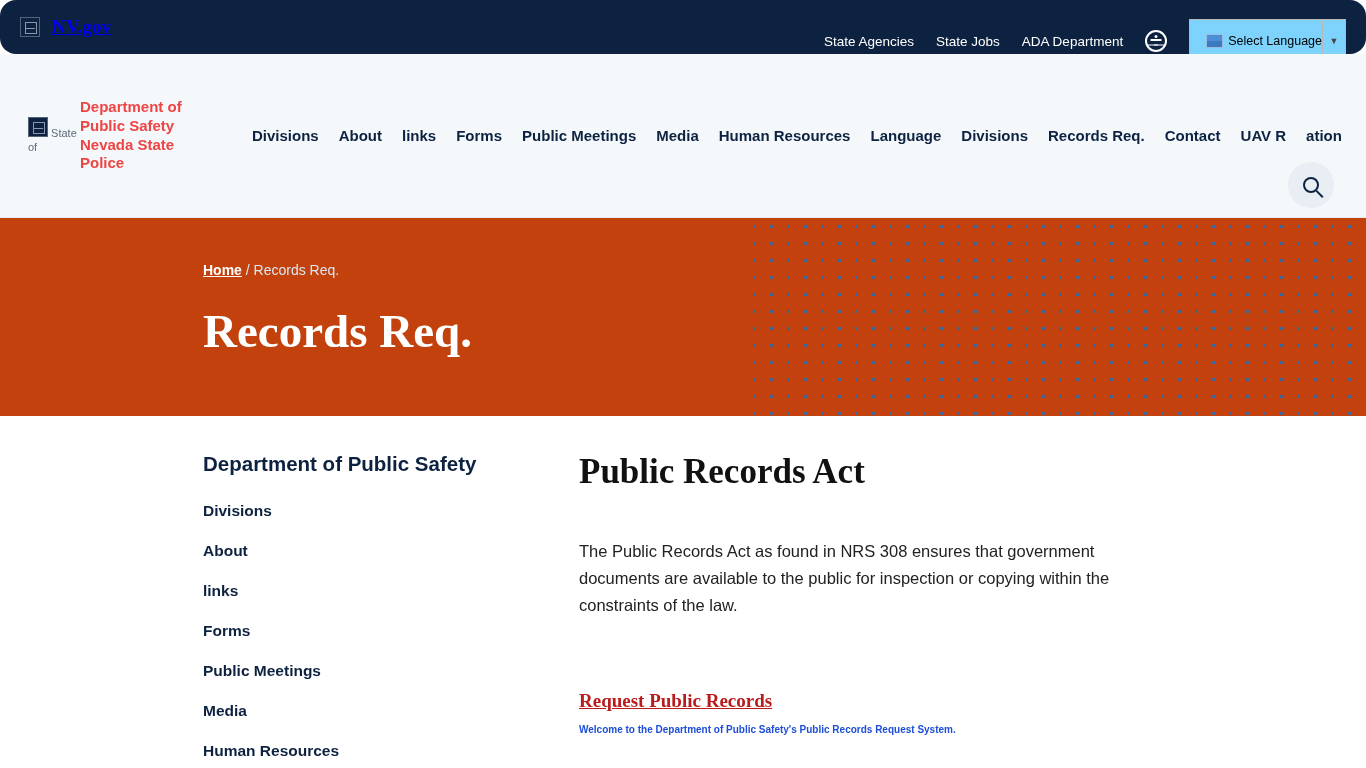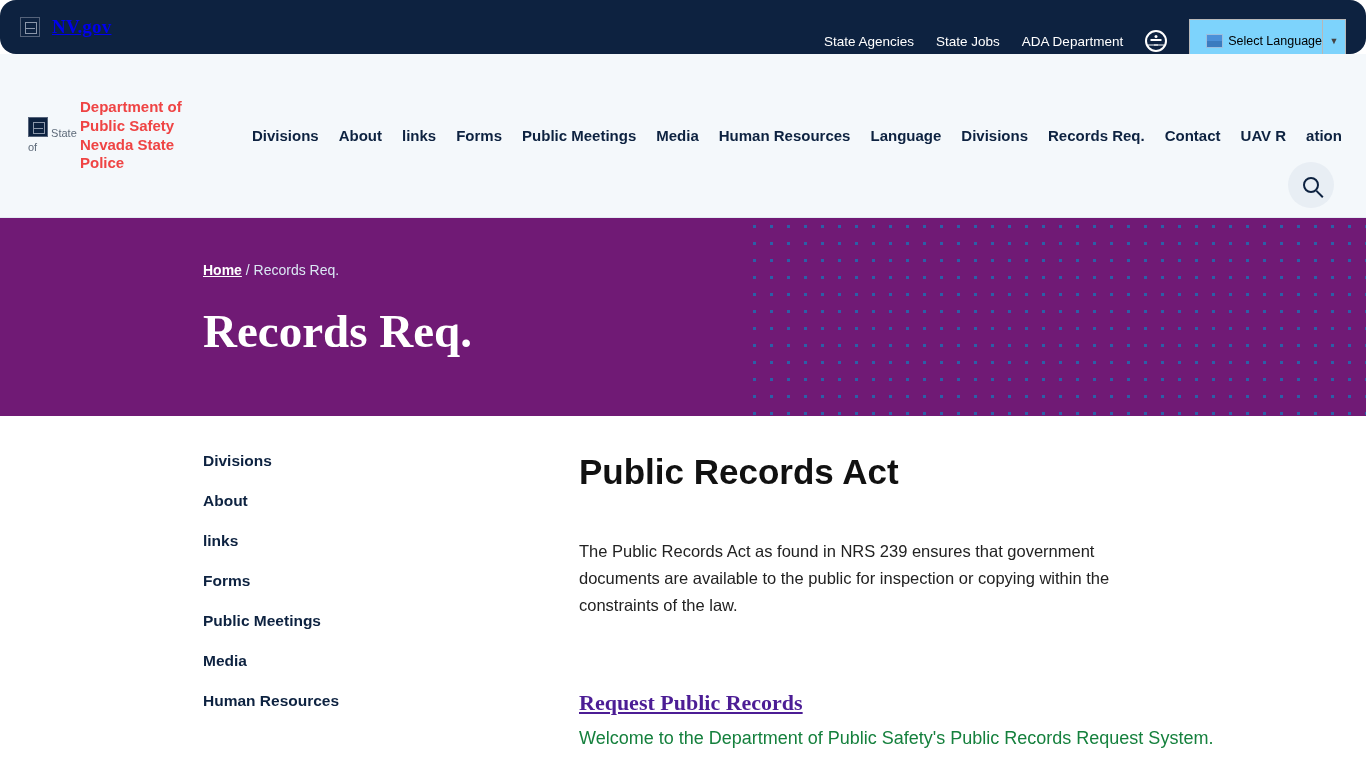--- a/index.html
+++ b/index.html
@@ -189,21 +189,21 @@
     position: absolute;
     right: -7px; bottom: -4px;
     width: 9px; height: 2.4px;
     background: #0d2240;
     transform: rotate(45deg);
   }
 
   
   .hero {
     height: 198px;
-    background: #701a75;
+    background: #c2410c;
     position: relative;
     overflow: hidden;
     padding: 44px 0 0 203px;
   }
   .hero-dots {
     position: absolute;
     right: 0; top: 0;
     width: 620px; height: 198px;
     background-image: radial-gradient(#1f6cb0 1.6px, transparent 1.7px);
     background-size: 17px 17px;
@@ -246,45 +246,46 @@
   .side-link {
     display: block;
     font-size: 15.5px;
     font-weight: 700;
     color: #0d2240;
     text-decoration: none;
     margin-bottom: 22px;
   }
   .main { flex: 1 1 auto; padding-right: 60px; }
   .main-title {
-    font-family: Liberation Sans, sans-serif;
+    font-family: Liberation Serif, serif;
     font-size: 35px;
     font-weight: 700;
     color: #111111;
     margin-bottom: 46px;
   }
   .main-para {
     font-size: 16.5px;
     line-height: 1.65;
     color: #222222;
     max-width: 600px;
     margin-bottom: 70px;
   }
   .records-link {
     display: inline-block;
     font-family: "Liberation Serif", serif;
-    font-size: 22px;
-    font-weight: 700;
-    color: #4c1d95;
+    font-size: 19px;
+    font-weight: 700;
+    color: #b91c1c;
     text-decoration: underline;
     margin-bottom: 12px;
   }
   .records-sub {
-    font-size: 18px;
-    color: #15803d;
+    font-size: 10px;
+    color: #1d4ed8;
+    font-weight: bold;
   }
 </style>
 </head>
 <body>
 
 <div class="topbar">
   <span class="broken-img"></span>
   <a class="nvgov-brand" href="#">
     <span class="nvgov-text">NV.gov</span>
   </a>
@@ -336,28 +337,29 @@
   <div class="breadcrumb">
     <a href="#">Home</a>
     <span>/</span>
     <span>Records Req.</span>
   </div>
   <h1 class="hero-title">Records Req.</h1>
 </div>
 
 <div class="content">
   <aside class="sidebar">
+    <div class="sidebar-title">Department of Public Safety</div>
     <a class="side-link" href="#">Divisions</a>
     <a class="side-link" href="#">About</a>
     <a class="side-link" href="#">links</a>
     <a class="side-link" href="#">Forms</a>
     <a class="side-link" href="#">Public Meetings</a>
     <a class="side-link" href="#">Media</a>
     <a class="side-link" href="#">Human Resources</a>
   </aside>
 
   <main class="main">
     <h2 class="main-title">Public Records Act</h2>
-    <p class="main-para">The Public Records Act as found in NRS 239 ensures that government documents are available to the public for inspection or copying within the constraints of the law.</p>
+    <p class="main-para">The Public Records Act as found in NRS 308 ensures that government documents are available to the public for inspection or copying within the constraints of the law.</p>
     <a class="records-link" href="#">Request Public Records</a>
     <div class="records-sub">Welcome to the Department of Public Safety's Public Records Request System.</div>
   </main>
 </div>
 
 </body></html>

